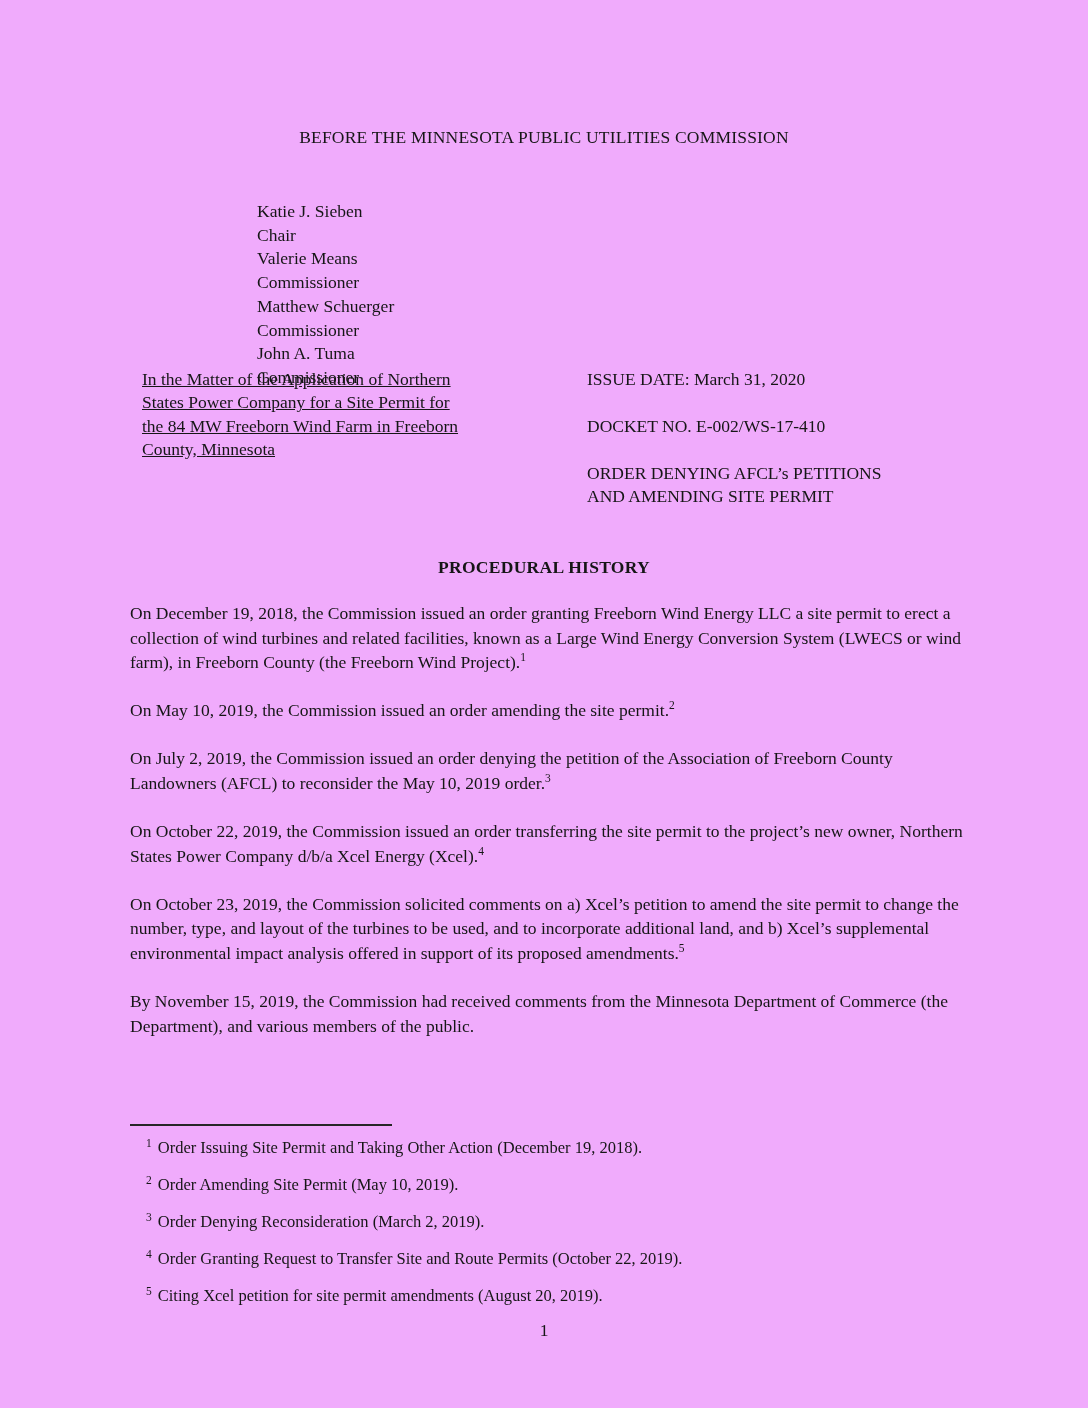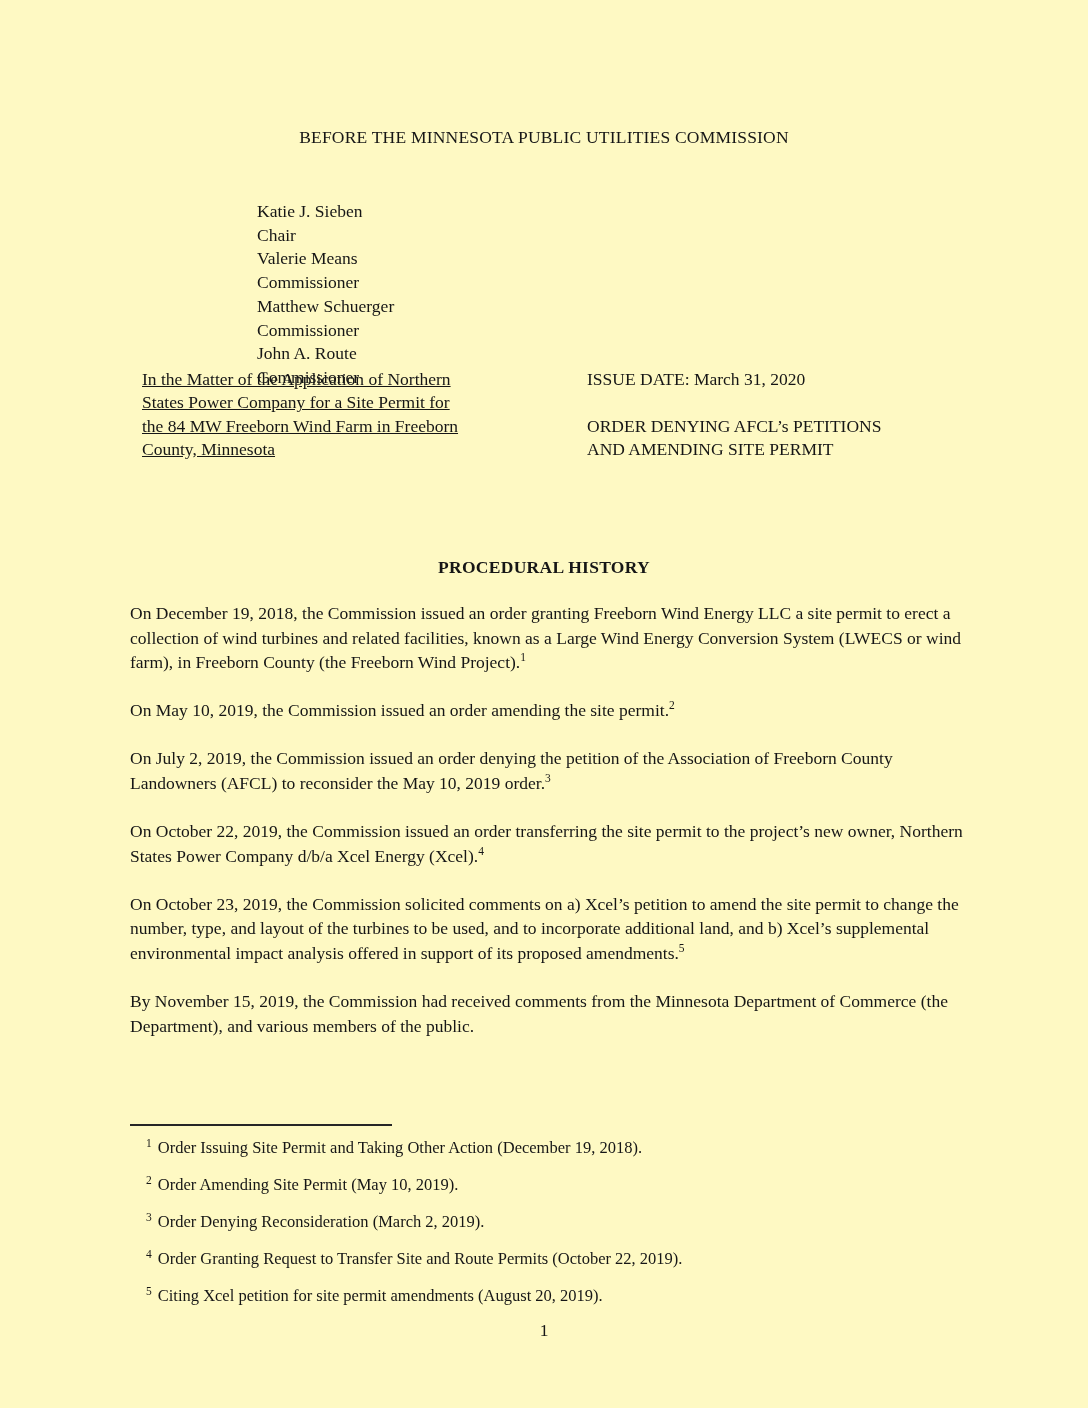--- a/index.html
+++ b/index.html
@@ -4,21 +4,21 @@
 <style>
   html, body {
     margin: 0;
     padding: 0;
     background: #ffffff;
   }
   .page {
     position: relative;
     width: 1088px;
     height: 1408px;
-    background: #fef9c3;
+    background: #f0abfc;
     font-family: "Liberation Serif", "DejaVu Serif", serif;
     color: #161616;
     font-size: 17.5px;
     overflow: hidden;
   }
   .doc-title {
     position: absolute;
     top: 127px;
     left: 0;
     width: 100%;
@@ -126,34 +126,35 @@
     </div>
     <div class="comm-row">
       <span>Valerie Means</span>
       <span>Commissioner</span>
     </div>
     <div class="comm-row">
       <span>Matthew Schuerger</span>
       <span>Commissioner</span>
     </div>
     <div class="comm-row">
-      <span>John A. Route</span>
+      <span>John A. Tuma</span>
       <span>Commissioner</span>
     </div>
   </div>
 
   <div class="caption-left">
     <div>In the Matter of the Application of Northern</div>
     <div>States Power Company for a Site Permit for</div>
     <div>the 84 MW Freeborn Wind Farm in Freeborn</div>
     <div>County, Minnesota</div>
   </div>
 
   <div class="caption-right">
     <div class="cap-block">ISSUE DATE: March 31, 2020</div>
+    <div class="cap-block">DOCKET NO. E-002/WS-17-410</div>
     <div class="cap-block">
       <div>ORDER DENYING AFCL’s PETITIONS</div>
       <div>AND AMENDING SITE PERMIT</div>
     </div>
   </div>
 
   <div class="section-heading">PROCEDURAL HISTORY</div>
 
   <div class="body-text">
     <p><span>On December 19, 2018, the Commission issued an order granting Freeborn Wind Energy LLC a site permit to erect a collection of wind turbines and related facilities, known as a Large Wind Energy Conversion System (LWECS or wind farm), in Freeborn County (the Freeborn Wind Project).</span><sup>1</sup></p>

